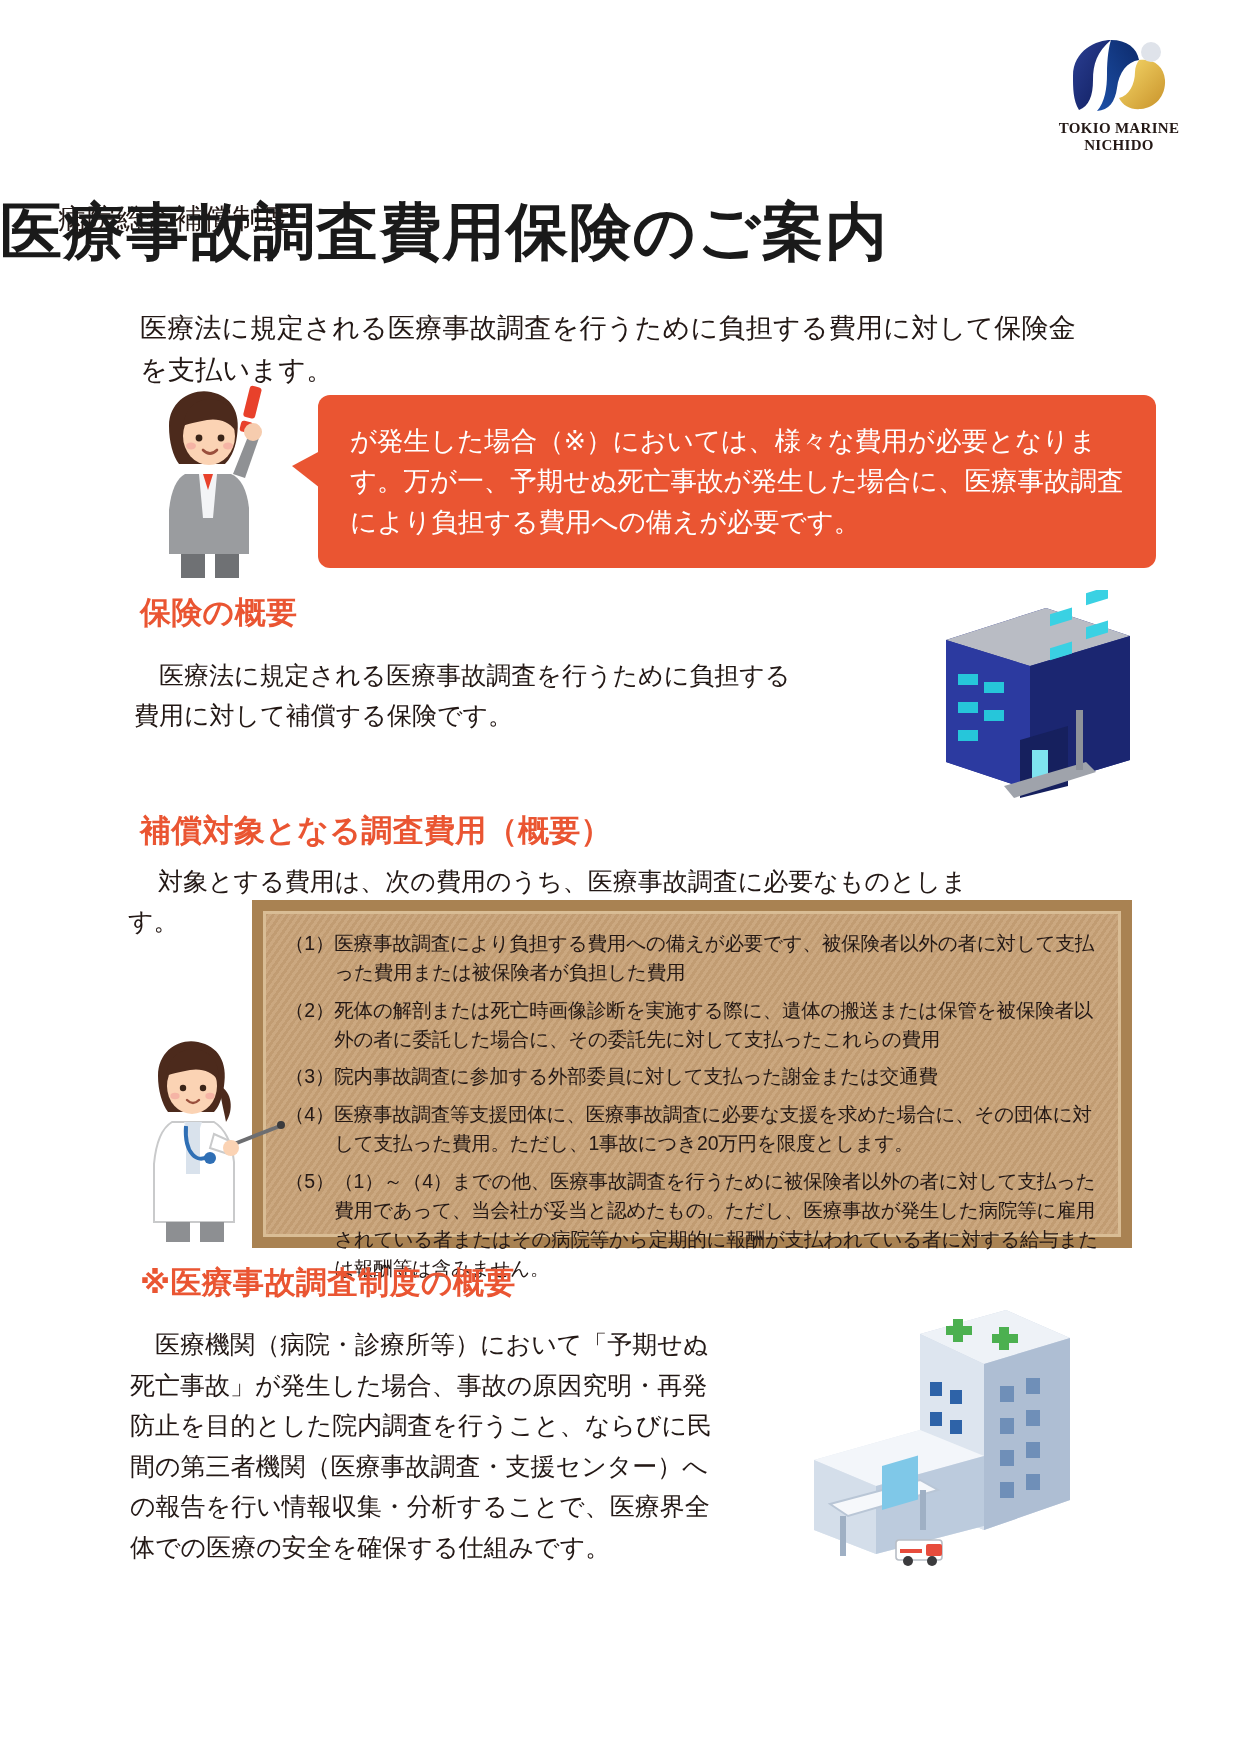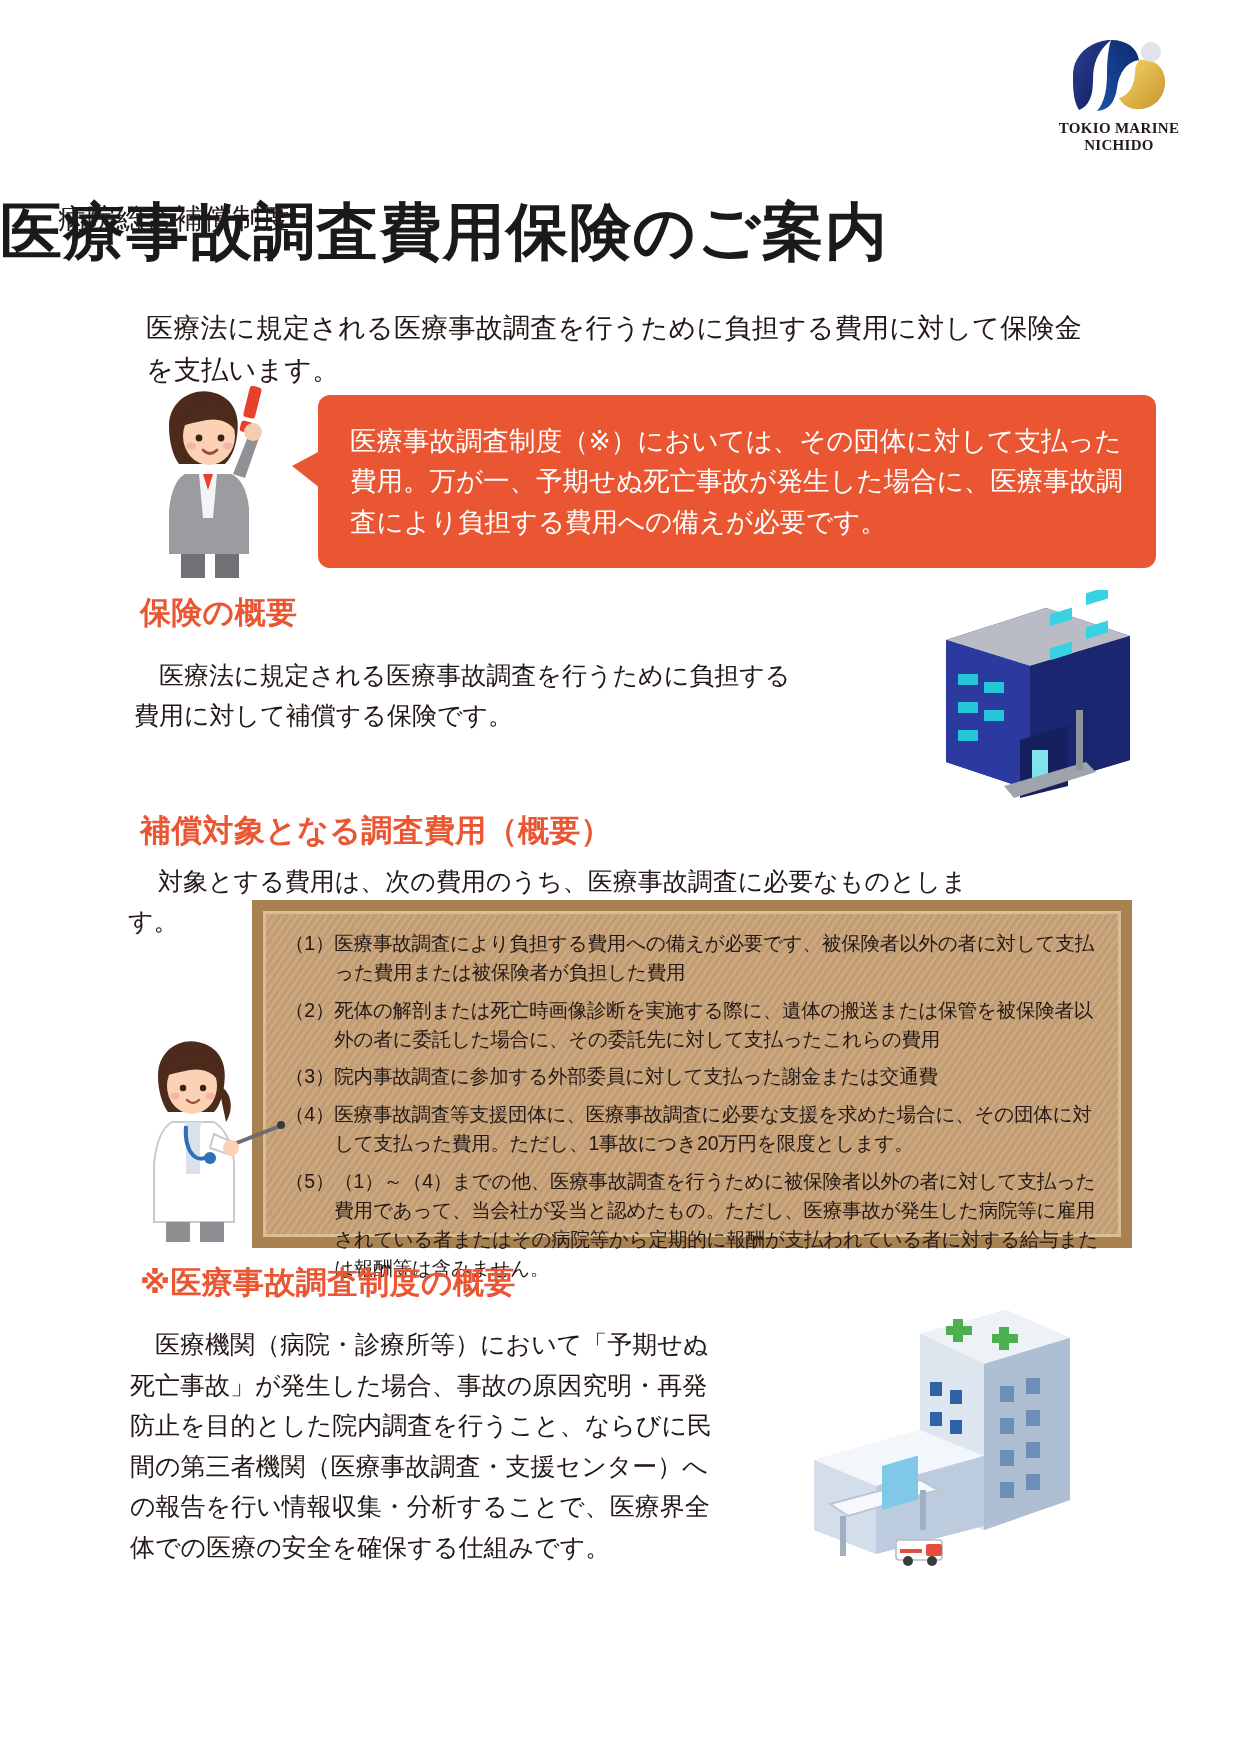--- a/index.html
+++ b/index.html
@@ -73,21 +73,21 @@
     font-size: 62px;
     font-weight: bold;
     letter-spacing: 0.02em;
     color: #1a1a1a;
   }
 
   
   .lead {
     position: absolute;
     top: 308px;
-    left: 146px;
+    left: 140px;
     width: 960px;
     font-size: 27px;
     line-height: 1.55;
     letter-spacing: 0.01em;
     color: #231815;
   }
 
   
   .callout {
     position: absolute;
@@ -293,21 +293,21 @@
     <ellipse cx="76" cy="58" rx="26" ry="29" fill="#fbd3b4"></ellipse>
     <path d="M50 48 C52 26, 70 18, 84 22 C98 26, 104 38, 102 52 C96 44, 86 40, 74 42 C64 44, 54 46, 50 48 Z" fill="#4c2a1c"></path>
     <circle cx="66" cy="60" r="3.4" fill="#3a2418"></circle>
     <circle cx="88" cy="60" r="3.4" fill="#3a2418"></circle>
     <ellipse cx="58" cy="68" rx="5" ry="3.4" fill="#f3a9a0" opacity="0.75"></ellipse>
     <ellipse cx="95" cy="68" rx="5" ry="3.4" fill="#f3a9a0" opacity="0.75"></ellipse>
     <path d="M70 72 Q77 79, 84 72" stroke="#9a4f3c" stroke-width="2.6" fill="none" stroke-linecap="round"></path>
   </svg>
 </div>
 
-<div class="callout">医療事故調査制度（※）においては、その団体に対して支払った費用。万が一、予期せぬ死亡事故が発生した場合に、医療事故調査により負担する費用への備えが必要です。</div>
+<div class="callout">が発生した場合（※）においては、様々な費用が必要となります。万が一、予期せぬ死亡事故が発生した場合に、医療事故調査により負担する費用への備えが必要です。</div>
 
 <div class="sec-h sec1-h">保険の概要</div>
 <div class="body-text sec1-b">
   <p>医療法に規定される医療事故調査を行うために負担する費用に対して補償する保険です。</p>
 </div>
 
 <div class="building">
   <svg width="250" height="215" viewBox="0 0 250 215">
     <polygon points="46,50 146,18 230,46 230,170 130,200 46,172" fill="#24318f"></polygon>
     <polygon points="46,50 146,18 230,46 130,76" fill="#b9bcc4"></polygon>

